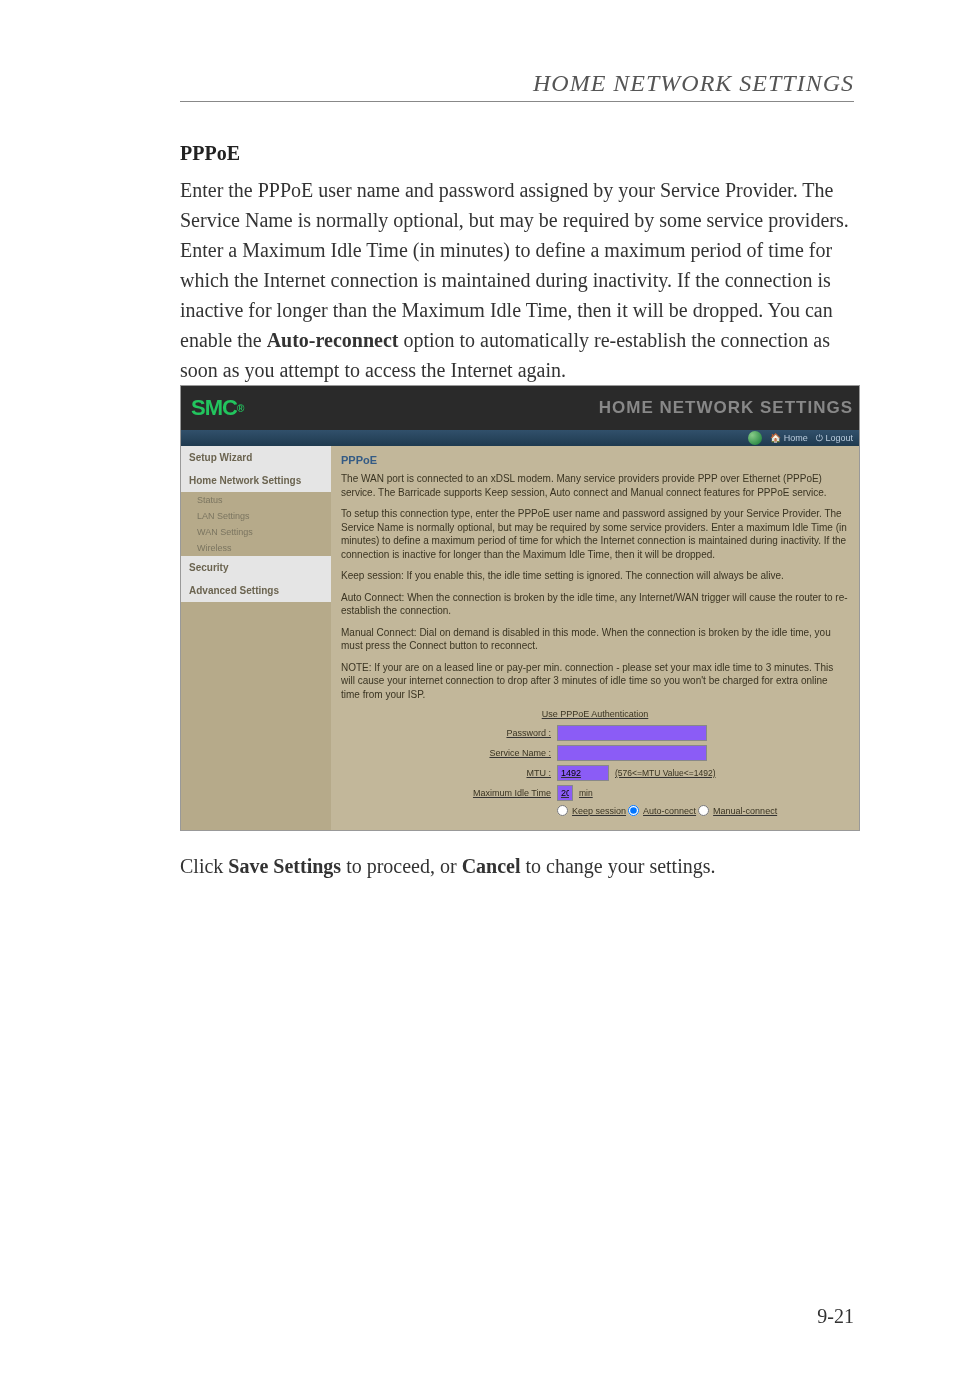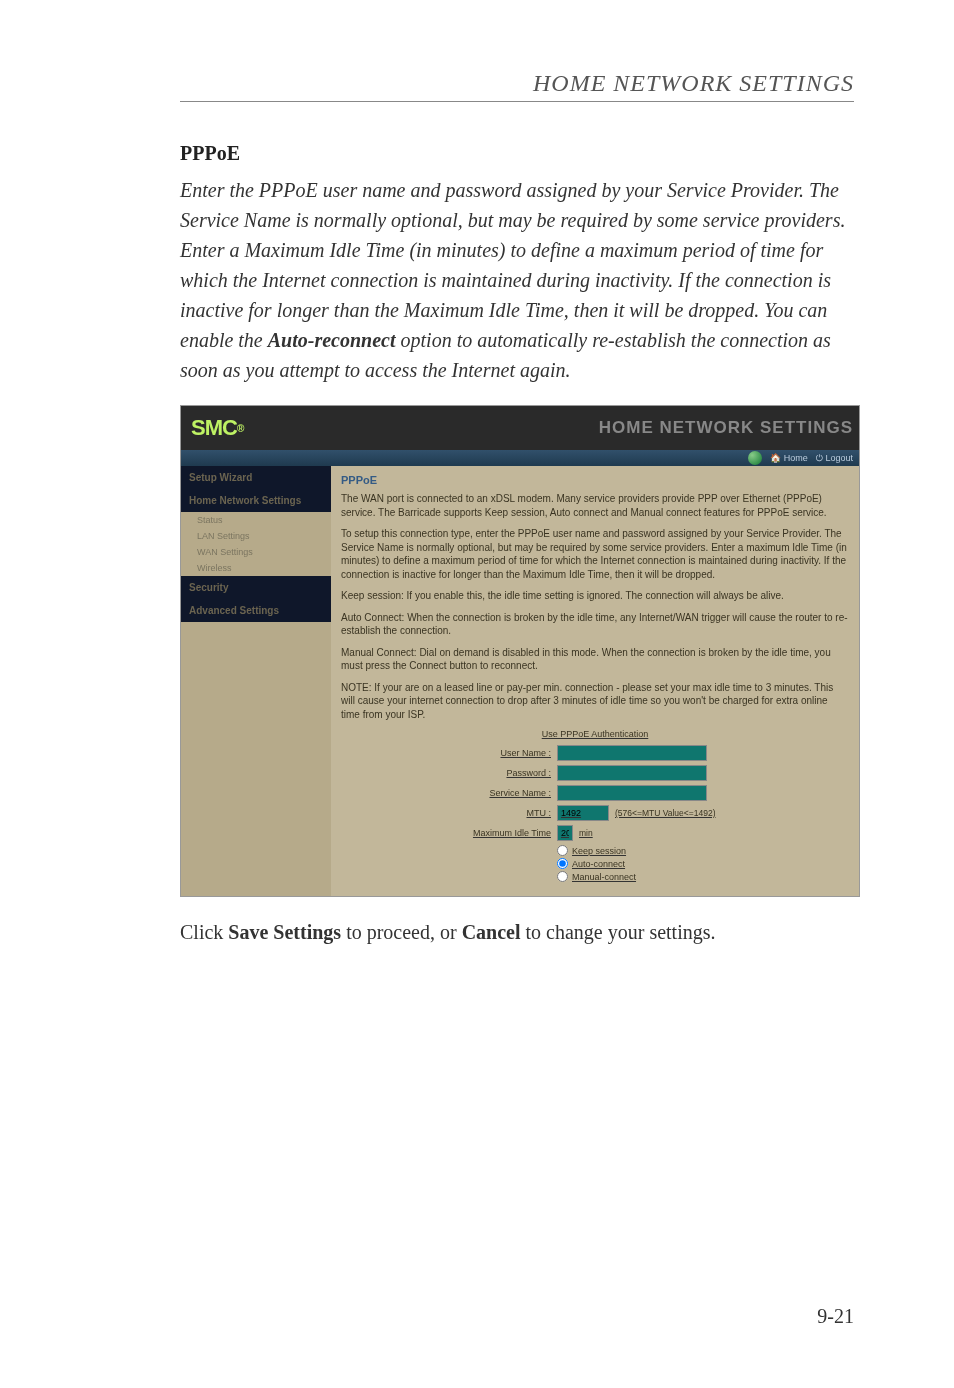--- a/index.html
+++ b/index.html
@@ -28,43 +28,41 @@
   .section-heading {
     font-weight: bold;
     font-size: 20px;
     color: #222;
     margin-bottom: 10px;
   }
   .body-text {
     font-size: 20px;
     line-height: 1.5;
     color: #333;
-    margin-bottom: 20px;
-    font-style: italic;
   }
   .body-text b { font-weight: bold; }
   .screenshot {
     width: 680px;
     border: 1px solid #999;
     background: #b8ab8b;
     font-family: Verdana, Arial, sans-serif;
     font-size: 9px;
     margin-bottom: 20px;
   }
   .ss-topbar {
     display: flex;
     height: 44px;
     background: #2a2a2a;
   }
   .ss-logo {
     width: 150px;
     display: flex;
     align-items: center;
     padding-left: 10px;
-    color: #bef264;
+    color: #22c55e;
     font-weight: bold;
     font-size: 22px;
     font-family: Arial, sans-serif;
     letter-spacing: -1px;
   }
   .ss-logo .reg { font-size: 10px; vertical-align: super; }
   .ss-toptext {
     flex: 1;
     display: flex;
     align-items: center;
@@ -99,21 +97,21 @@
     width: 150px;
     background: #b6aa8a;
     padding: 0;
   }
   .ss-sidebar .nav-main {
     display: block;
     padding: 6px 8px;
     color: #6b6450;
     font-weight: bold;
     font-size: 10px;
-    background: #0f172a;
+    background: #e5e5e5;
     cursor: pointer;
   }
   .ss-sidebar .nav-sub {
     display: block;
     padding: 3px 8px 3px 16px;
     color: #7b7560;
     font-size: 9px;
     cursor: pointer;
   }
   .ss-content {
@@ -152,33 +150,33 @@
   .ss-label {
     width: 210px;
     text-align: right;
     color: #3a3422;
     font-size: 9px;
   }
   .ss-input {
     width: 150px;
     height: 16px;
     border: 1px solid #888;
-    background: #0f766e;
+    background: #8b5cf6;
     font-size: 9px;
     padding: 1px 3px;
   }
   .ss-input.small { width: 52px; }
   .ss-input.tiny { width: 16px; }
   .ss-hint {
     font-size: 8.5px;
     color: #3a3422;
   }
   .ss-radio-group {
     display: flex;
-    flex-direction: column;
+    flex-direction: row;
     gap: 2px;
     margin-left: 216px;
     margin-top: 2px;
   }
   .ss-radio-row { display: flex; align-items: center; gap: 4px; font-size: 9px; color: #3a3422;}
   .ss-radio {
     width: 11px; height: 11px;
   }
   .caption-text {
     font-size: 20px;
@@ -234,24 +232,20 @@
         <div class="ss-para">To setup this connection type, enter the PPPoE user name and password assigned by your Service Provider. The Service Name is normally optional, but may be required by some service providers. Enter a maximum Idle Time (in minutes) to define a maximum period of time for which the Internet connection is maintained during inactivity. If the connection is inactive for longer than the Maximum Idle Time, then it will be dropped.</div>
         <div class="ss-para">Keep session: If you enable this, the idle time setting is ignored. The connection will always be alive.</div>
         <div class="ss-para">Auto Connect: When the connection is broken by the idle time, any Internet/WAN trigger will cause the router to re-establish the connection.</div>
         <div class="ss-para">Manual Connect: Dial on demand is disabled in this mode. When the connection is broken by the idle time, you must press the Connect button to reconnect.</div>
         <div class="ss-para">NOTE: If your are on a leased line or pay-per min. connection - please set your max idle time to 3 minutes. This will cause your internet connection to drop after 3 minutes of idle time so you won't be charged for extra online time from your ISP.</div>
 
         <div class="ss-form">
           <div class="ss-form-title">Use PPPoE Authentication</div>
 
           <div class="ss-row">
-            <div class="ss-label">User Name :</div>
-            <input class="ss-input" style="">
-          </div>
-          <div class="ss-row">
             <div class="ss-label">Password :</div>
             <input class="ss-input" type="password" style="">
           </div>
           <div class="ss-row">
             <div class="ss-label">Service Name :</div>
             <input class="ss-input" style="">
           </div>
           <div class="ss-row">
             <div class="ss-label">MTU :</div>
             <input class="ss-input small" value="1492" style="">

